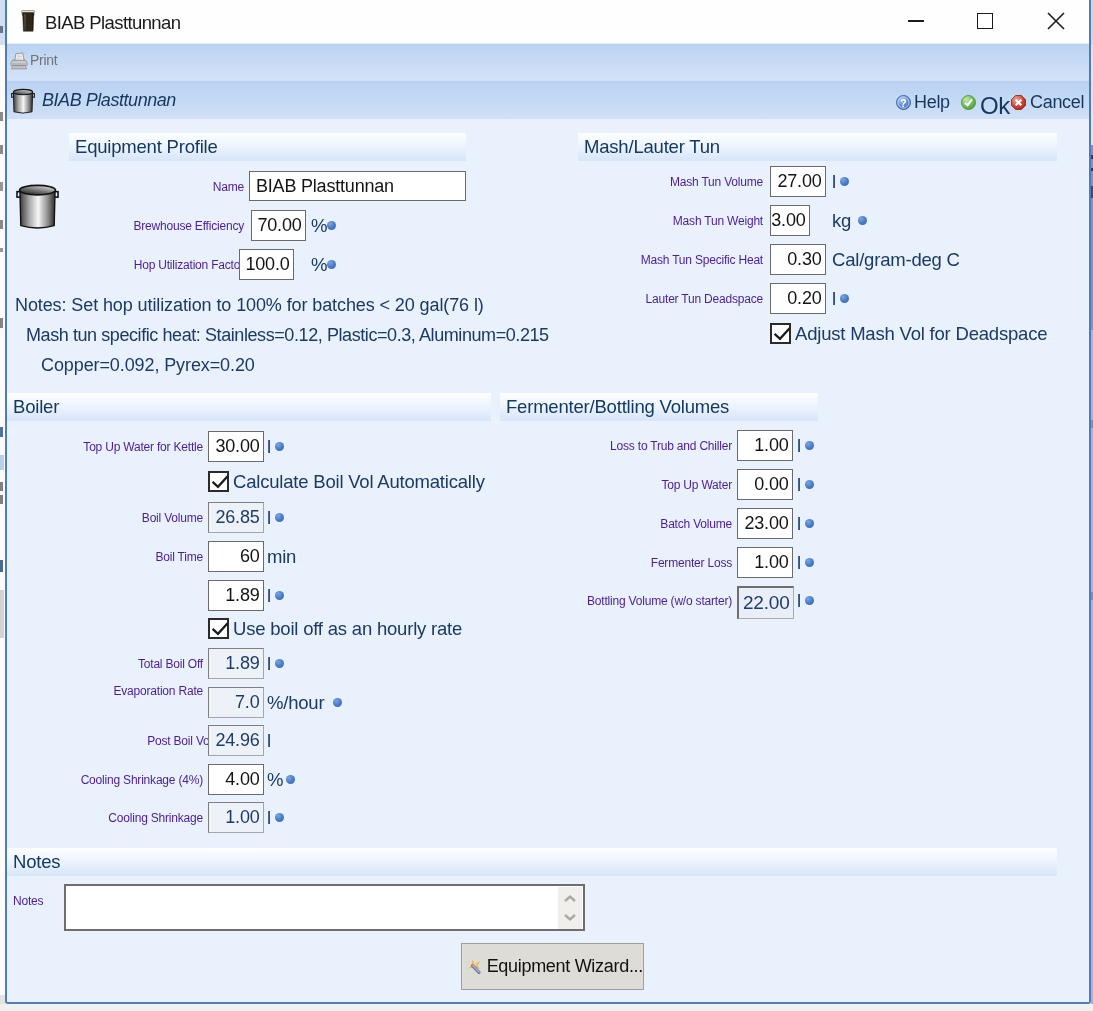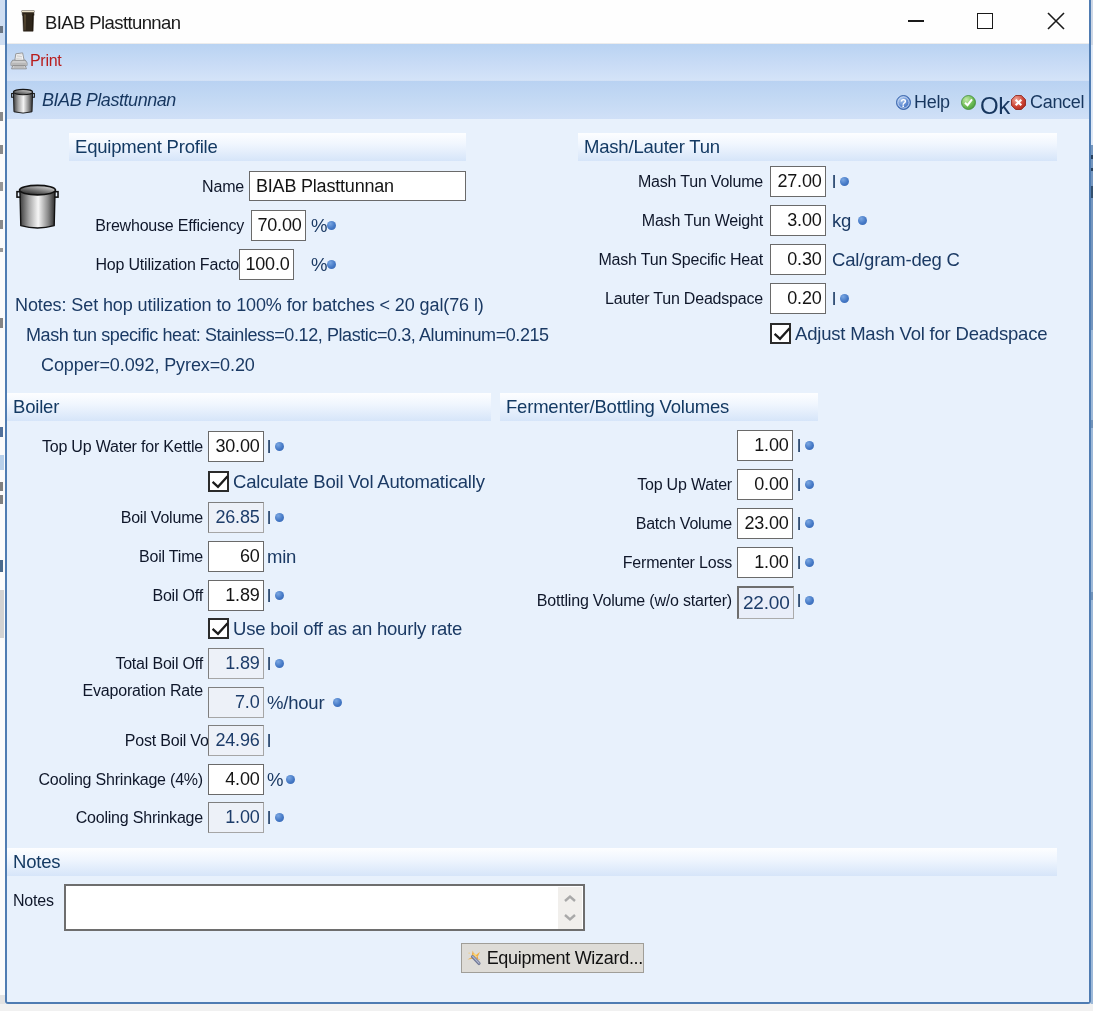--- a/index.html
+++ b/index.html
@@ -1,20 +1,20 @@
 <!DOCTYPE html>
 <html><head>
 <meta charset="utf-8">
 <style>
 * { margin:0; padding:0; box-sizing:border-box; }
 html,body { width:1093px; height:1011px; overflow:hidden; }
 body { position:relative; background:#f1f1f1; font-family:"Liberation Sans", sans-serif; }
 .abs { position:absolute; }
 .lbl { position:absolute; display:flex; align-items:center; justify-content:flex-end;
-  font-size:16px; color:#0f172a; height:31px; white-space:nowrap; letter-spacing:-0.2px;}
+  font-size:12px; color:#4c1d95; height:31px; white-space:nowrap; letter-spacing:-0.2px;}
 .unit { position:absolute; font-size:18.5px; color:#1b3a64; height:31px; display:flex; align-items:center; letter-spacing:-0.2px;}
 .inp { position:absolute; background:#fff; border:1.4px solid #6a6a6a; height:31px;
   font-size:18px; color:#141414; display:flex; align-items:center; justify-content:flex-end;
   padding-right:3.5px; letter-spacing:-0.2px;}
 .ro { background:#edf1f8; color:#1d3c69; border:1.4px solid #7f7f7f;
   border-bottom-color:#a6a6a6; border-right-color:#a6a6a6; }
 .dot { position:absolute; width:9px; height:9px; border-radius:50%;
   background:radial-gradient(circle at 35% 30%, #7aa7e2, #4579c6 55%, #3463ae); }
 .secbar { position:absolute; height:28px; background:linear-gradient(180deg,#fdfeff 0%,#f0f6fe 40%,#d6e5f9 100%);
   display:flex; align-items:center; font-size:18.5px; color:#143a63; padding-left:6px; letter-spacing:-0.2px;}
@@ -74,21 +74,21 @@
 
   <div class="abs" style="left:0;top:44px;width:1082px;height:37px;background:linear-gradient(180deg,#b9d3f2 0%,#c6daf5 45%,#d4e3f8 97%,#cfdef4 100%);"></div>
   <svg class="abs" style="left:3px;top:52px;" width="19" height="19" viewBox="0 0 19 19">
     <path d="M4.8 8.6 L5.8 1.8 L12.6 0.9 L14.2 8.6 Z" fill="#fcfcfc" stroke="#8e8e8e" stroke-width="0.9"></path>
     <path d="M6.6 3.4 L11.8 2.8 M6.4 4.9 L12 4.4 M6.2 6.4 L12.3 6.0" stroke="#bdbdbd" stroke-width="0.7"></path>
     <path d="M2.6 8.2 L15.4 8.2 L17 10.8 L17 13.6 L1 13.6 L1 10.8 Z" fill="#cfcfcf" stroke="#7d7d7d" stroke-width="0.8"></path>
     <path d="M1 10.8 L17 10.8 L17 13.6 L1 13.6 Z" fill="#b9b9b9"></path>
     <path d="M2.8 13.6 L15.2 13.6 L16.4 16.8 L1.6 16.8 Z" fill="#e9e9e9" stroke="#7d7d7d" stroke-width="0.8"></path>
     <path d="M3.6 14.6 L14.4 14.6 M3.3 15.6 L14.7 15.6" stroke="#a8a8a8" stroke-width="0.7"></path>
   </svg>
-  <div class="abs" style="left:23px;top:52px;font-size:16px;color:#b91c1c;letter-spacing:-0.3px;text-align:right;">Print</div>
+  <div class="abs" style="left:23px;top:52px;font-size:14px;color:#737373;letter-spacing:-0.3px;text-align:right;">Print</div>
 
   <div class="abs" style="left:0;top:81px;width:1082px;height:38px;background:linear-gradient(180deg,#b9d2f2 0%,#c5daf4 55%,#d0e0f7 100%);"></div>
   <svg class="abs" style="left:4px;top:87px;" width="24" height="28" viewBox="0 0 26 29">
     <defs>
       <linearGradient id="pgA" x1="0" y1="0" x2="1" y2="0">
         <stop offset="0" stop-color="#3c3c3c"></stop>
             <stop offset="0.26" stop-color="#a6a6a6"></stop>
         <stop offset="0.52" stop-color="#f4f4f4"></stop>
             <stop offset="0.8" stop-color="#8a8a8a"></stop>
         <stop offset="1" stop-color="#2c2c2c"></stop>
@@ -183,21 +183,21 @@
   <div class="note" style="left:8px;top:295px;">Notes: Set hop utilization to 100% for batches &lt; 20 gal(76 l)</div>
   <div class="note" style="left:19px;top:325px;letter-spacing:-0.42px;">Mash tun specific heat: Stainless=0.12, Plastic=0.3, Aluminum=0.215</div>
   <div class="note" style="left:34px;top:355px;">Copper=0.092, Pyrex=0.20</div>
 
   <div class="secbar" style="left:571px;top:133px;width:479px;">Mash/Lauter Tun</div>
   <div class="lbl" style="left:553px;top:166px;width:203px;">Mash Tun Volume</div>
   <div class="inp" style="left:763px;top:166px;width:56px;">27.00</div>
   <div class="unit" style="left:825px;top:166px;">l</div>
   <div class="dot" style="left:833px;top:177px;"></div>
   <div class="lbl" style="left:553px;top:205px;width:203px;">Mash Tun Weight</div>
-  <div class="inp" style="left:763px;top:205px;width:56px;">3.00</div>
+  <div class="inp" style="left:763px;top:205px;width:40px;">3.00</div>
   <div class="unit" style="left:825px;top:205px;">kg</div>
   <div class="dot" style="left:851px;top:216px;"></div>
   <div class="lbl" style="left:553px;top:244px;width:203px;">Mash Tun Specific Heat</div>
   <div class="inp" style="left:763px;top:244px;width:56px;">0.30</div>
   <div class="unit" style="left:825px;top:244px;">Cal/gram-deg C</div>
   <div class="lbl" style="left:553px;top:283px;width:203px;">Lauter Tun Deadspace</div>
   <div class="inp" style="left:763px;top:283px;width:56px;">0.20</div>
   <div class="unit" style="left:825px;top:283px;">l</div>
   <div class="dot" style="left:833px;top:294px;"></div>
 
@@ -221,21 +221,20 @@
 
   <div class="lbl" style="left:3px;top:502px;width:193px;">Boil Volume</div>
   <div class="inp ro" style="left:201px;top:502px;width:56px;">26.85</div>
   <div class="unit" style="left:260px;top:502px;">l</div>
   <div class="dot" style="left:268px;top:513px;"></div>
 
   <div class="lbl" style="left:3px;top:541px;width:193px;">Boil Time</div>
   <div class="inp" style="left:201px;top:541px;width:56px;">60</div>
   <div class="unit" style="left:260px;top:541px;">min</div>
 
-  <div class="lbl" style="left:3px;top:580px;width:193px;">Boil Off</div>
   <div class="inp" style="left:201px;top:580px;width:56px;">1.89</div>
   <div class="unit" style="left:260px;top:580px;">l</div>
   <div class="dot" style="left:268px;top:591px;"></div>
 
   <div class="cb" style="left:201px;top:618px;"></div>
   <svg class="abs" style="left:203px;top:618px;" width="19" height="21" viewBox="0 0 19 21">
     <path d="M2.6 10.8 L8 15.8 L17.6 5.2" fill="none" stroke="#1c1c1c" stroke-width="2.3"></path>
   </svg>
   <div class="cblbl" style="left:226px;top:618px;">Use boil off as an hourly rate</div>
 
@@ -257,20 +256,21 @@
   <div class="inp" style="left:201px;top:764px;width:56px;">4.00</div>
   <div class="unit" style="left:260px;top:764px;">%</div>
   <div class="dot" style="left:279px;top:775px;"></div>
 
   <div class="lbl" style="left:3px;top:802px;width:193px;">Cooling Shrinkage</div>
   <div class="inp ro" style="left:201px;top:802px;width:56px;">1.00</div>
   <div class="unit" style="left:260px;top:802px;">l</div>
   <div class="dot" style="left:268px;top:813px;"></div>
 
   <div class="secbar" style="left:493px;top:393px;width:318px;">Fermenter/Bottling Volumes</div>
+  <div class="lbl" style="left:483px;top:430px;width:242px;">Loss to Trub and Chiller</div>
   <div class="inp" style="left:730px;top:430px;width:56px;">1.00</div>
   <div class="unit" style="left:790px;top:430px;">l</div>
   <div class="dot" style="left:798px;top:441px;"></div>
 
   <div class="lbl" style="left:483px;top:469px;width:242px;">Top Up Water</div>
   <div class="inp" style="left:730px;top:469px;width:56px;">0.00</div>
   <div class="unit" style="left:790px;top:469px;">l</div>
   <div class="dot" style="left:798px;top:480px;"></div>
 
   <div class="lbl" style="left:483px;top:508px;width:242px;">Batch Volume</div>
@@ -291,21 +291,21 @@
   <div class="secbar" style="left:0px;top:848px;width:1050px;">Notes</div>
   <div class="lbl" style="left:6px;top:885px;width:45px;justify-content:flex-start;">Notes</div>
   <div class="abs" style="left:57px;top:884px;width:521px;height:47px;background:#fff;border:2px solid #6e6e6e;">
     <div class="abs" style="right:1px;top:1px;width:24px;height:42px;background:#f1efec;"></div>
     <svg class="abs" style="right:6px;top:7px;" width="14" height="30" viewBox="0 0 14 30">
       <path d="M2 8 L7 3.5 L12 8" fill="none" stroke="#a9a9a9" stroke-width="2.4"></path>
       <path d="M2 22 L7 26.5 L12 22" fill="none" stroke="#a9a9a9" stroke-width="2.4"></path>
     </svg>
   </div>
 
-  <div class="abs" style="left:454px;top:943px;width:183px;height:30px;background:#dedcd7;border:1px solid #a09e98;display:flex;align-items:center;">
+  <div class="abs" style="left:454px;top:943px;width:183px;height:47px;background:#dedcd7;border:1px solid #a09e98;display:flex;align-items:center;">
     <svg style="margin-left:4px;" width="22" height="22" viewBox="0 0 22 22">
     <g fill="#f6c050">
       <path d="M8.5 1.5 L10.2 7.2 L7.2 7.8 Z" fill="#f0a838"></path>
       <path d="M17.5 3.2 L11.5 8.2 L14.5 9.8 Z" fill="#f3b042"></path>
       <path d="M1.8 12.8 L8.0 9.4 L8.8 11.8 Z" fill="#eeaf4e"></path>
       <path d="M15.8 14.2 L12.2 10.4 L14.8 9.6 Z" fill="#e8a040"></path>
       <path d="M10.5 4.5 L12.3 8.0 L8.6 8.6 Z" fill="#fbd270"></path>
       <circle cx="10.3" cy="8.6" r="2.6" fill="#fbd270"></circle>
       <circle cx="3.9" cy="4.9" r="0.8" fill="#f2c568"></circle>
       <circle cx="16.8" cy="12.8" r="0.7" fill="#f2c568"></circle>

